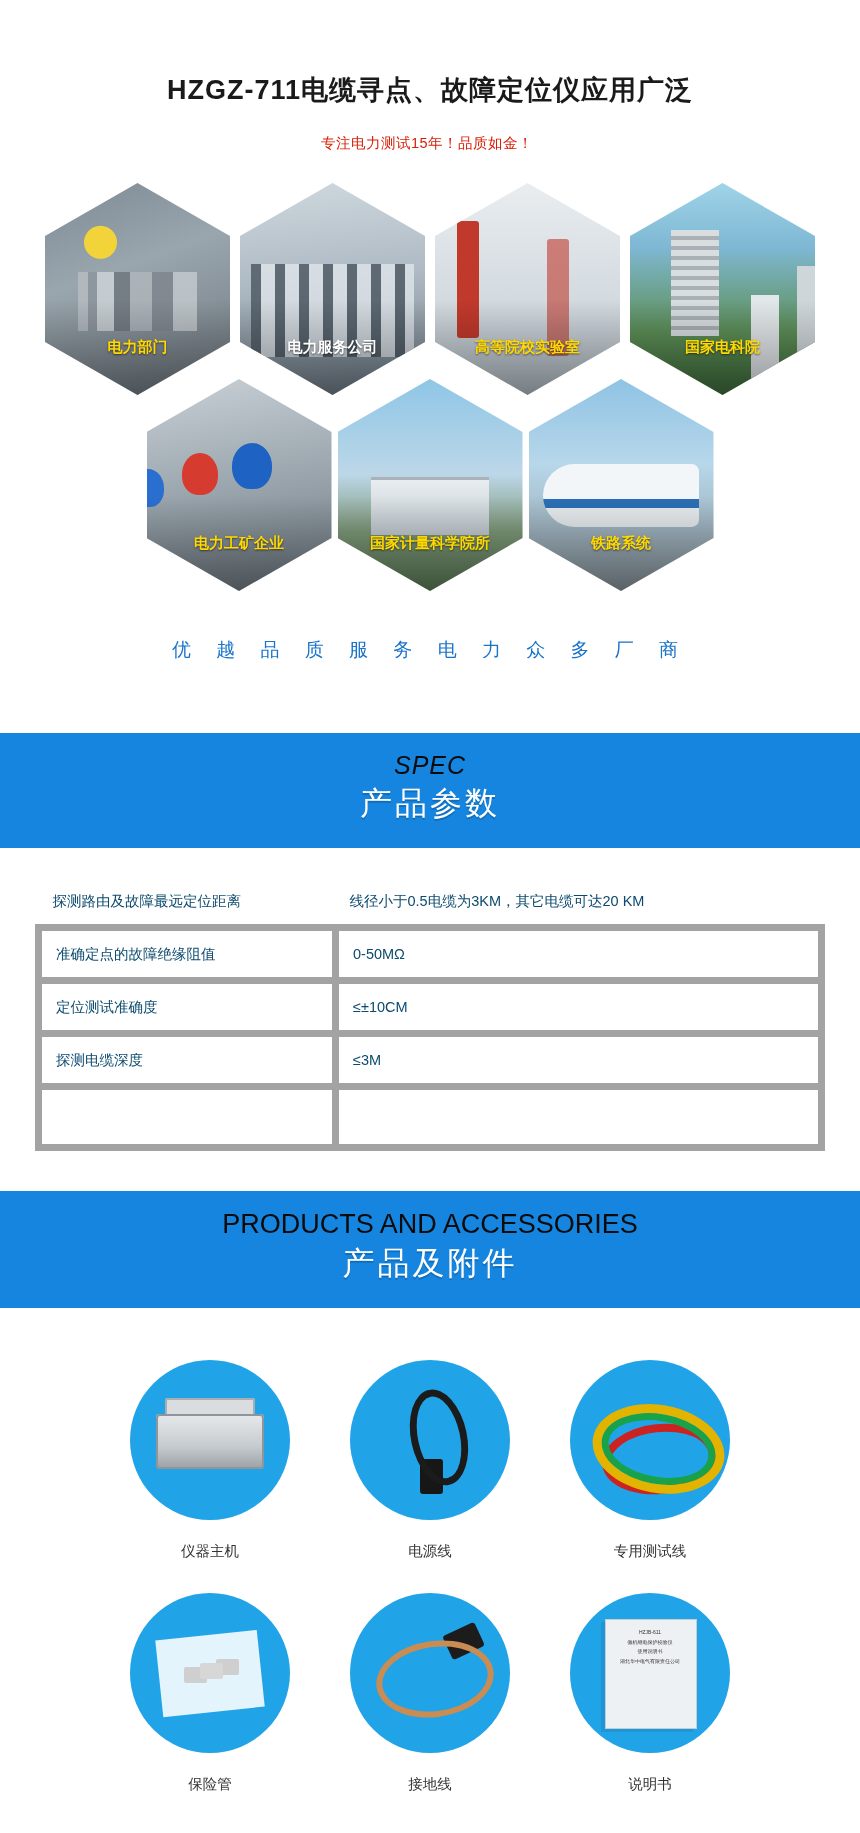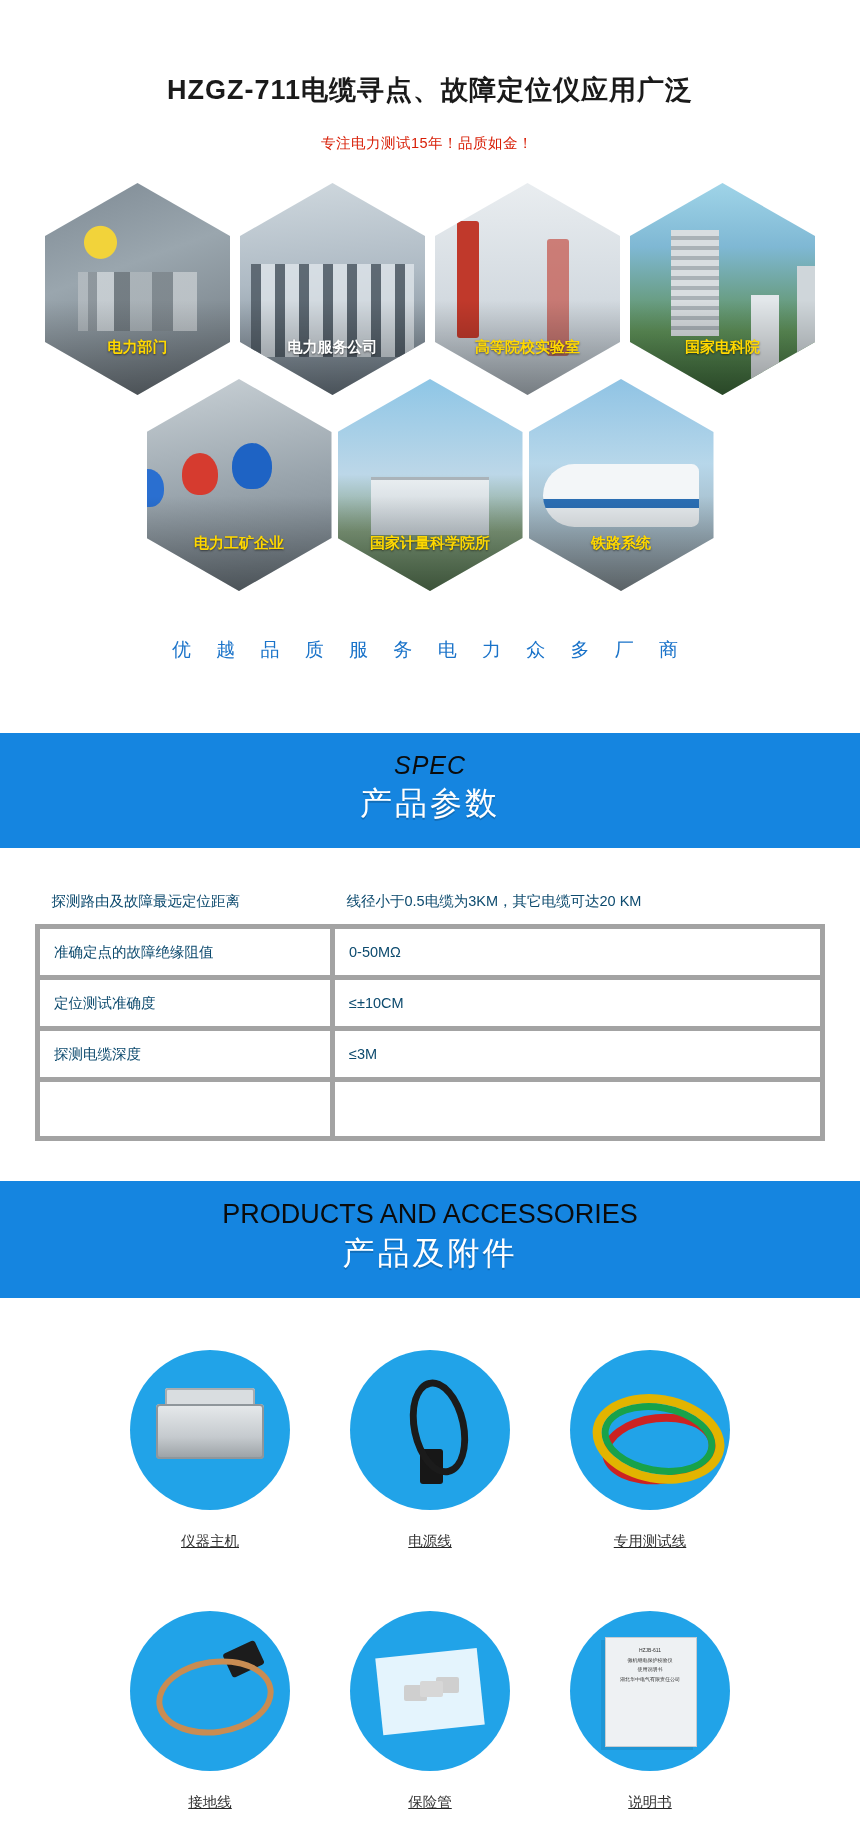--- a/index.html
+++ b/index.html
@@ -198,21 +198,21 @@
     padding: 30px 0 40px 0;
   }
   .spec-table {
     width: 790px;
     margin: 0 auto;
     border-collapse: collapse;
     font-size: 14.5px;
     color: #0c4a6e;
   }
   .spec-table td {
-    border: 5px solid #a3a3a3;
+    border: 7px solid #a3a3a3;
     padding: 12px 14px;
     height: 22px;
   }
   .spec-table tr.first td {
     border: none;
   }
   .spec-table td.k {
     width: 262px;
     white-space: nowrap;
   }
@@ -221,22 +221,21 @@
 
   
   .prod-area {
     padding: 52px 0 40px 0;
   }
   .prod-grid {
     width: 660px;
     margin: 0 auto;
     display: grid;
     grid-template-columns: repeat(3, 1fr);
-    row-gap: 60px;
-    text-decoration: underline;
+    row-gap: 32px;
   }
   .prod-cell {
     text-align: center;
   }
   .circle {
     width: 160px;
     height: 160px;
     border-radius: 50%;
     background: #21a3e8;
     margin: 0 auto 22px auto;
@@ -440,27 +439,27 @@
         <div class="circle art-cable"></div>
         <div class="cap">电源线</div>
       </div>
 
       <div class="prod-cell">
         <div class="circle art-testlead"></div>
         <div class="cap">专用测试线</div>
       </div>
 
       <div class="prod-cell">
+        <div class="circle art-fuse"></div>
+        <div class="cap">保险管</div>
+      </div>
+
+      <div class="prod-cell">
         <div class="circle art-ground"></div>
         <div class="cap">接地线</div>
-      </div>
-
-      <div class="prod-cell">
-        <div class="circle art-fuse"></div>
-        <div class="cap">保险管</div>
       </div>
 
       <div class="prod-cell">
         <div class="circle art-manual">
           <div class="mtext">
             <div>HZJB-611</div>
             <div>微机继电保护校验仪</div>
             <div>使用说明书</div>
             <div>湖北华中电气有限责任公司</div>
           </div>

